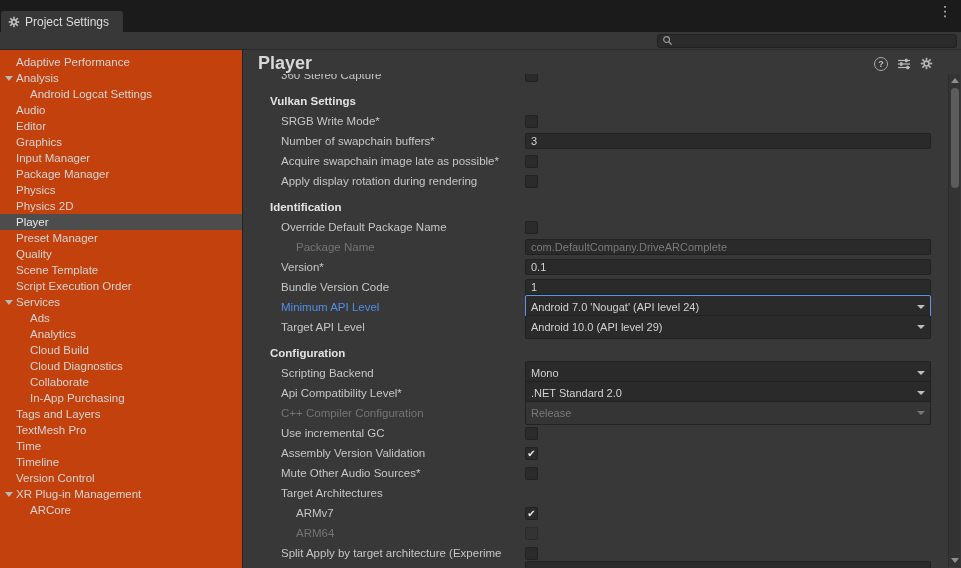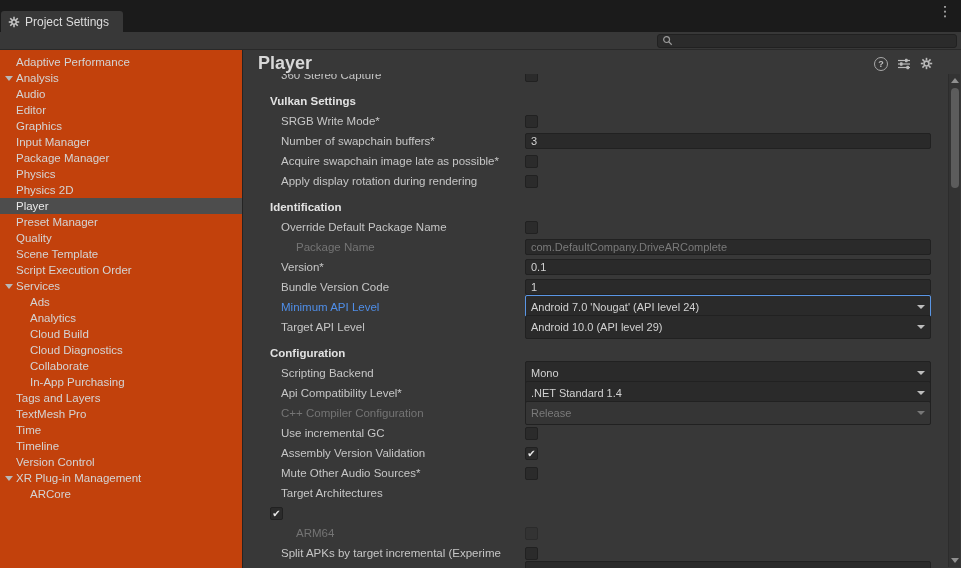--- a/index.html
+++ b/index.html
@@ -121,20 +121,23 @@
   <div class="content">
 
     <div class="sidebar">
       <div>
           <div class="sb-item indent-1">
             <span>Adaptive Performance</span>
           </div>
           <div class="sb-item indent-1">
             <span class="foldout"></span>
             <span>Analysis</span>
+          </div>
+          <div class="sb-item indent-2">
+            <span>Android Logcat Settings</span>
           </div>
           <div class="sb-item indent-1">
             <span>Audio</span>
           </div>
           <div class="sb-item indent-1">
             <span>Editor</span>
           </div>
           <div class="sb-item indent-1">
             <span>Graphics</span>
           </div>
@@ -312,21 +315,21 @@
           <div class="row type-dropdown">
             <span class="field-label">Scripting Backend</span>
             <div class="dropdown">
               <span class="dd-value">Mono</span>
               <span class="dd-arrow"></span>
             </div>
           </div>
           <div class="row type-dropdown">
             <span class="field-label">Api Compatibility Level*</span>
             <div class="dropdown">
-              <span class="dd-value">.NET Standard 1.4</span>
+              <span class="dd-value">.NET Standard 2.0</span>
               <span class="dd-arrow"></span>
             </div>
           </div>
           <div class="row type-dropdown disabled">
             <span class="field-label">C++ Compiler Configuration</span>
             <div class="dropdown">
               <span class="dd-value">Release</span>
               <span class="dd-arrow"></span>
             </div>
           </div>
@@ -339,28 +342,29 @@
             <span class="checkbox checked">✔</span>
           </div>
           <div class="row type-checkbox">
             <span class="field-label">Mute Other Audio Sources*</span>
             <span class="checkbox"></span>
           </div>
           <div class="row type-label">
             <span class="field-label">Target Architectures</span>
           </div>
           <div class="row type-checkbox indent">
+            <span class="field-label">ARMv7</span>
             <span class="checkbox checked">✔</span>
           </div>
           <div class="row type-checkbox disabled indent">
             <span class="field-label">ARM64</span>
             <span class="checkbox"></span>
           </div>
           <div class="row type-checkbox">
-            <span class="field-label">Split APKs by target incremental (Experime</span>
+            <span class="field-label">Split Apply by target architecture (Experime</span>
             <span class="checkbox"></span>
           </div>
           <div class="row type-dropdown">
             <span class="field-label">Install Location</span>
             <div class="dropdown">
               <span class="dd-value">Prefer External</span>
               <span class="dd-arrow"></span>
             </div>
           </div>
         </div>

